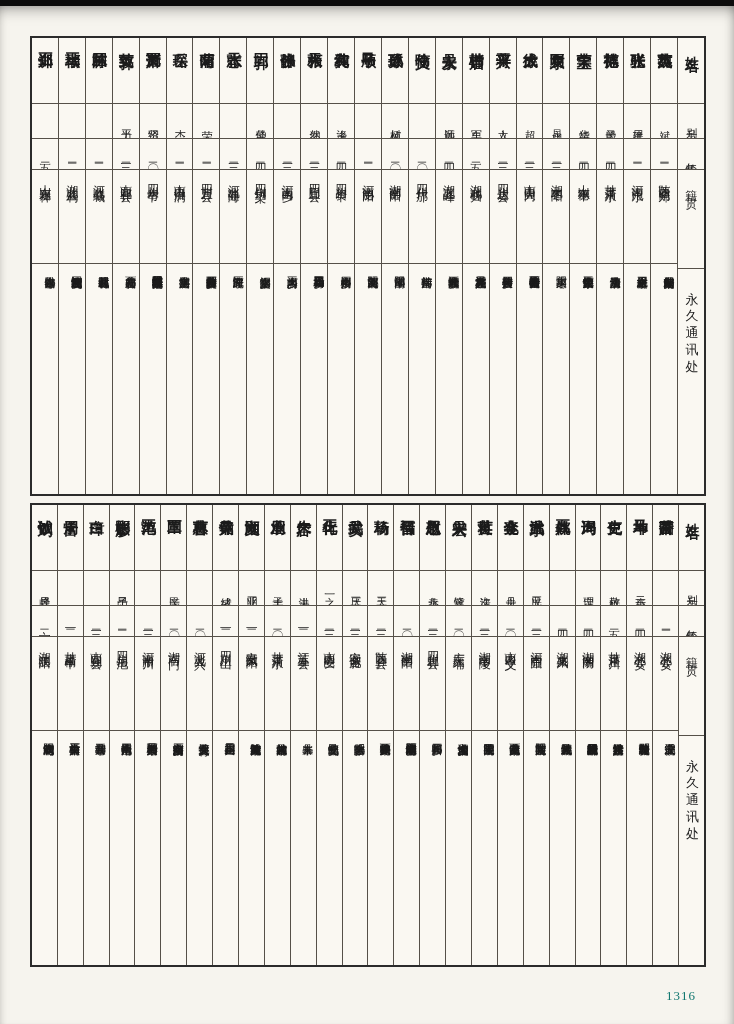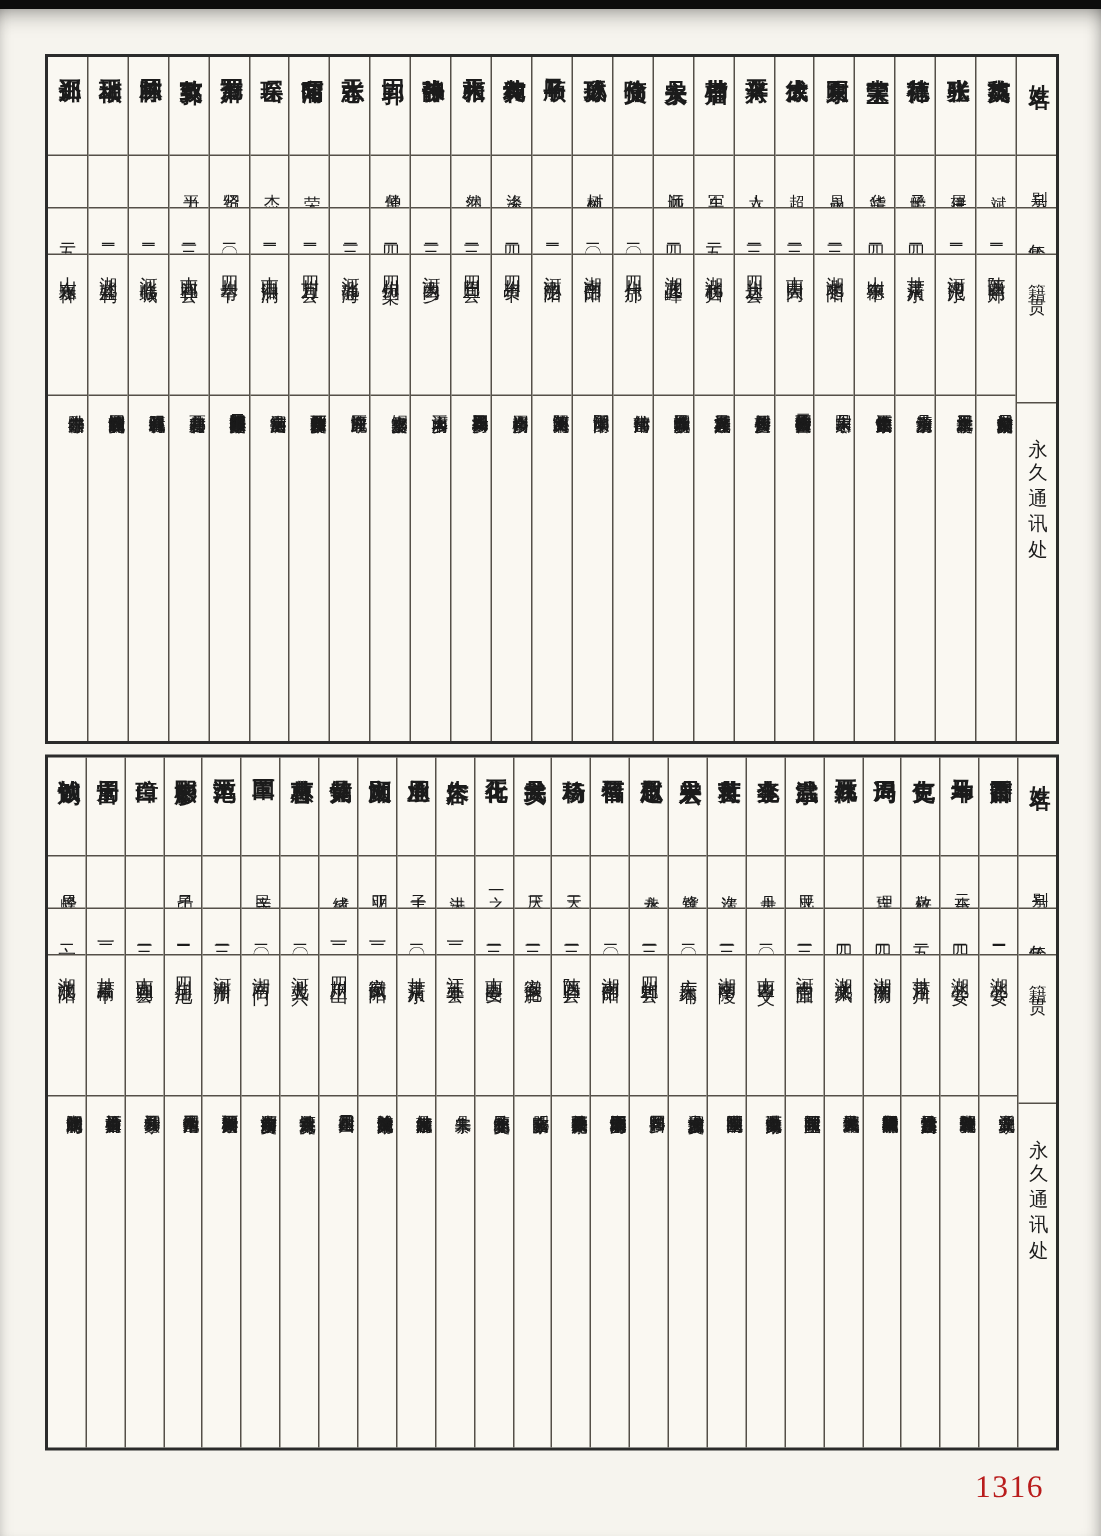--- a/index.html
+++ b/index.html
@@ -46,21 +46,21 @@
   .header-col .c-alias .vtext{letter-spacing:2px;}
   .header-col .c-native{padding-top:10px;}
   .header-col .c-native .vtext{letter-spacing:9px;}
   .header-col .c-addr{display:flex;justify-content:center;align-items:flex-start;}
   .header-col .c-addr .vtext{
     position:static;max-width:none;font-size:13px;
     letter-spacing:17px;padding-top:12px;
   }
   .page-number{
     position:absolute;right:38px;bottom:20px;
-    font-size:21px;letter-spacing:1px;color:#b91c1c;
+    font-size:13px;letter-spacing:1px;color:#0f766e;
   }
 </style>
 </head>
 <body>
 
 <div class="page">
   <div class="scan-bar"></div>
   <div class="table-wrap">
     <section class="block block-top">
         <div class="col header-col">

